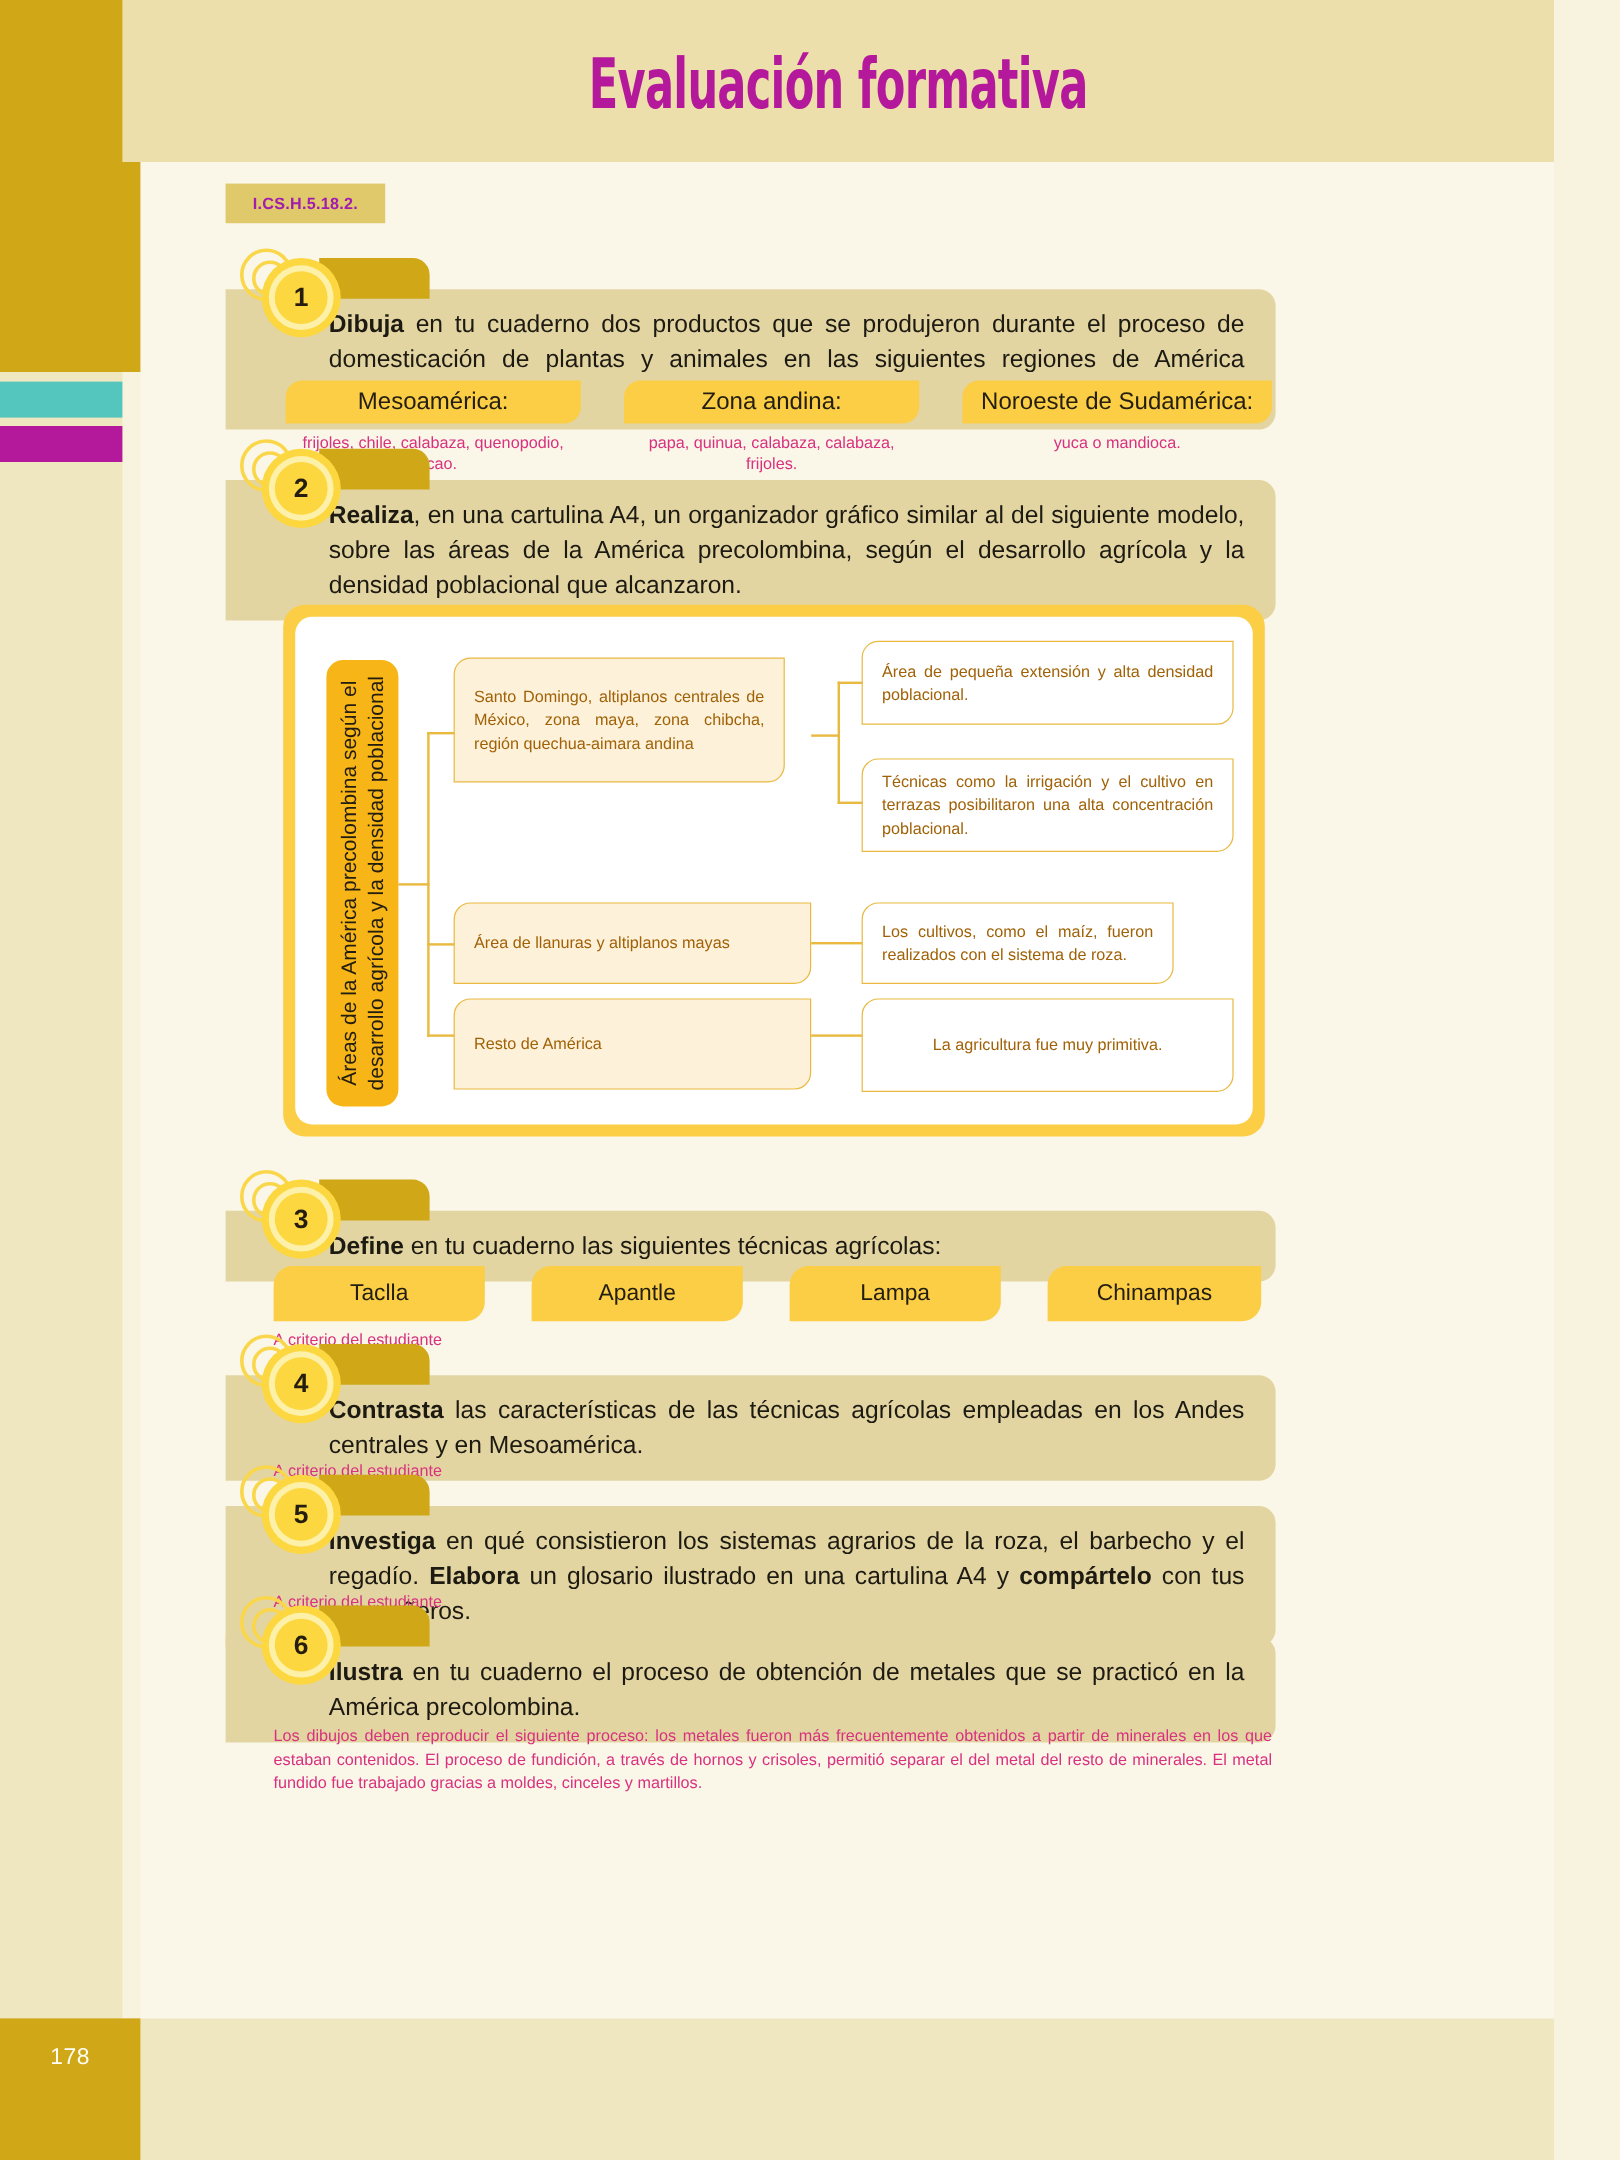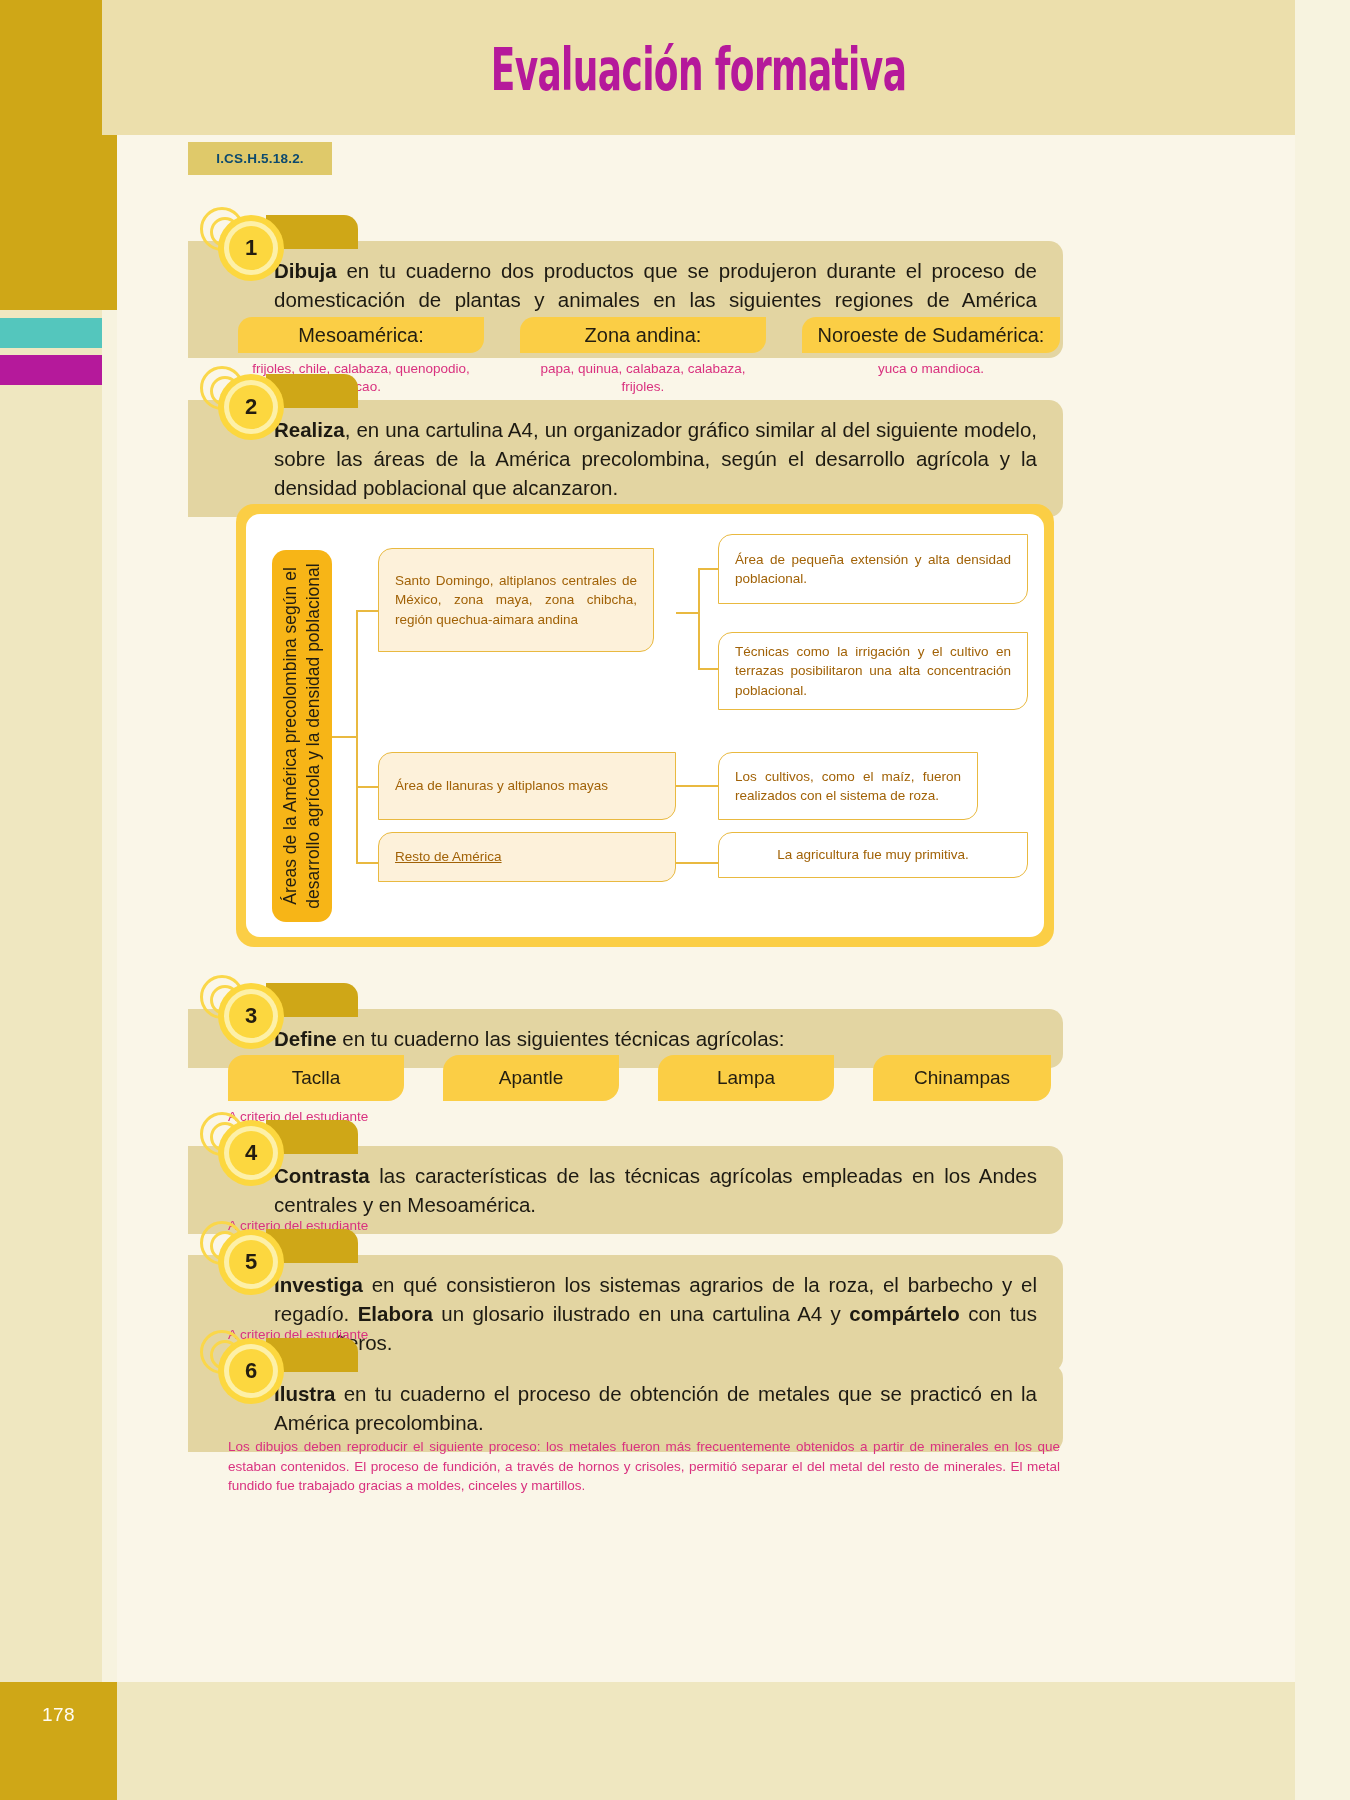--- a/index.html
+++ b/index.html
@@ -90,24 +90,24 @@
   .sheet {
     position: absolute;
     left: 117px; top: 135px;
     width: 1178px; height: 1547px;
     background: #faf6e8;
   }
 
   
   .code-badge {
     position: absolute;
-    left: 188px; top: 142px;
-    width: 144px; height: 33px;
+    left: 188px; top: 153px;
+    width: 133px; height: 33px;
     background: #dfc96a;
-    color: #0c4a6e;
+    color: #a21caf;
     font-size: 13.5px;
     font-weight: bold;
     display: flex;
     align-items: center;
     justify-content: center;
     letter-spacing: .2px;
   }
 
   
   .exercise { position: absolute; }
@@ -345,35 +345,35 @@
     <div class="conn" style="left:86px; top:222px; width:26px; height:2px; border-top-width:2px;"></div>
     <div class="conn" style="left:110px; top:96px; width:2px; height:254px; border-left-width:2px;"></div>
     <div class="conn" style="left:110px; top:96px; width:24px; height:2px; border-top-width:2px;"></div>
     <div class="conn" style="left:110px; top:272px; width:24px; height:2px; border-top-width:2px;"></div>
     <div class="conn" style="left:110px; top:348px; width:24px; height:2px; border-top-width:2px;"></div>
 
     <div class="node justify" style="left:132px; top:34px; width:276px; height:104px;">Santo Domingo, altiplanos centrales de México, zona maya, zona chibcha, región quechua-aimara andina</div>
 
     <div class="node" style="left:132px; top:238px; width:298px; height:68px;">Área de llanuras y altiplanos mayas</div>
 
-    <div class="node" style="left:132px; top:318px; width:298px; height:50px;text-decoration:underline;">Resto de América</div>
+    <div class="node" style="left:132px; top:318px; width:298px; height:76px;">Resto de América</div>
 
     <div class="conn" style="left:430px; top:98px; width:24px; height:2px; border-top-width:2px;"></div>
     <div class="conn" style="left:452px; top:54px; width:2px; height:102px; border-left-width:2px;"></div>
     <div class="conn" style="left:452px; top:54px; width:22px; height:2px; border-top-width:2px;"></div>
     <div class="conn" style="left:452px; top:154px; width:22px; height:2px; border-top-width:2px;"></div>
 
     <div class="conn" style="left:430px; top:271px; width:44px; height:2px; border-top-width:2px;"></div>
 
     <div class="conn" style="left:430px; top:348px; width:44px; height:2px; border-top-width:2px;"></div>
 
     <div class="node plain justify" style="left:472px; top:20px; width:310px; height:70px;">Área de pequeña extensión y alta densidad poblacional.</div>
     <div class="node plain justify" style="left:472px; top:118px; width:310px; height:78px;">Técnicas como la irrigación y el cultivo en terrazas posibilitaron una alta concentración poblacional.</div>
     <div class="node plain justify" style="left:472px; top:238px; width:260px; height:68px;">Los cultivos, como el maíz, fueron realizados con el sistema de roza.</div>
-    <div class="node plain center" style="left:472px; top:318px; width:310px; height:46px;">La agricultura fue muy primitiva.</div>
+    <div class="node plain center" style="left:472px; top:318px; width:310px; height:78px;">La agricultura fue muy primitiva.</div>
   </div>
 </div>
 
 <div class="exercise" style="left:188px; top:1009px; width:875px;">
   <div class="ex-body">
     <div class="ex-tab"></div>
     <div class="medallion">
       <div class="ghost"></div>
       <div class="ring1"></div>
       <div class="ring2"></div>

